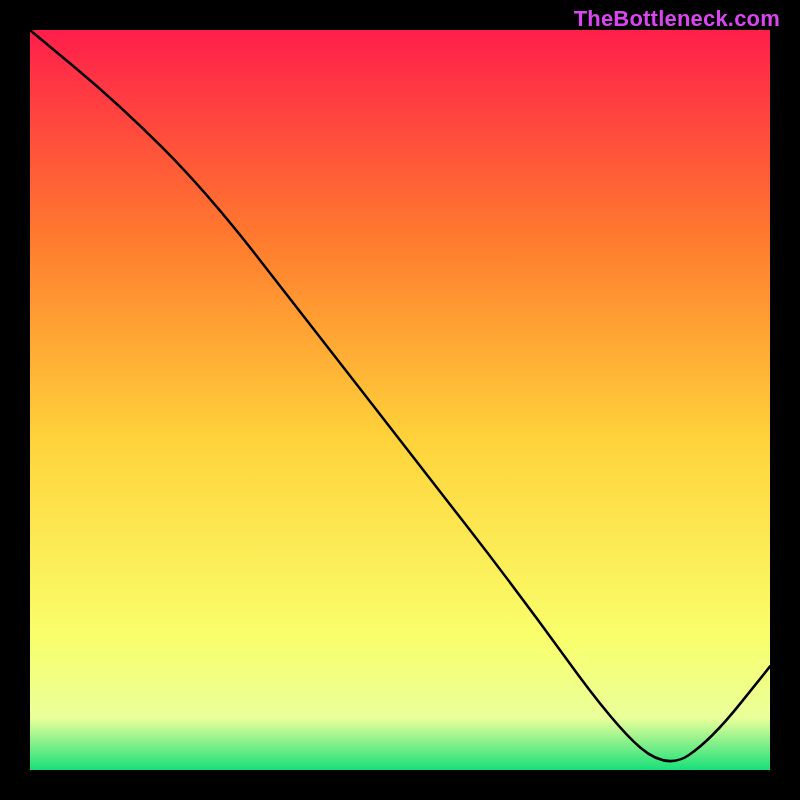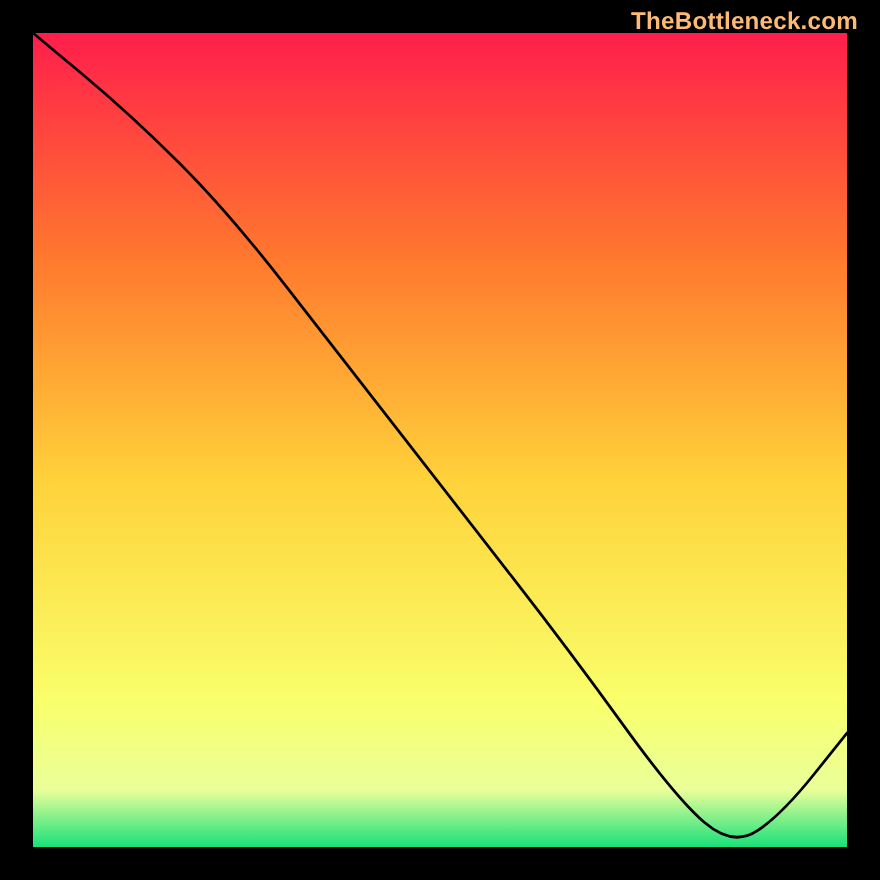--- a/index.html
+++ b/index.html
@@ -14,21 +14,21 @@
   .frame {
     position: relative;
     width: 800px;
     height: 800px;
     background: #000;
   }
   .watermark {
     position: absolute;
     top: 6px;
     right: 20px;
-    color: #fdba74;
+    color: #d946ef;
     font-size: 22px;
     font-weight: 600;
     letter-spacing: 0.2px;
     user-select: none;
   }
   
   .plot {
     position: absolute;
     left: 30px;
     top: 30px;

